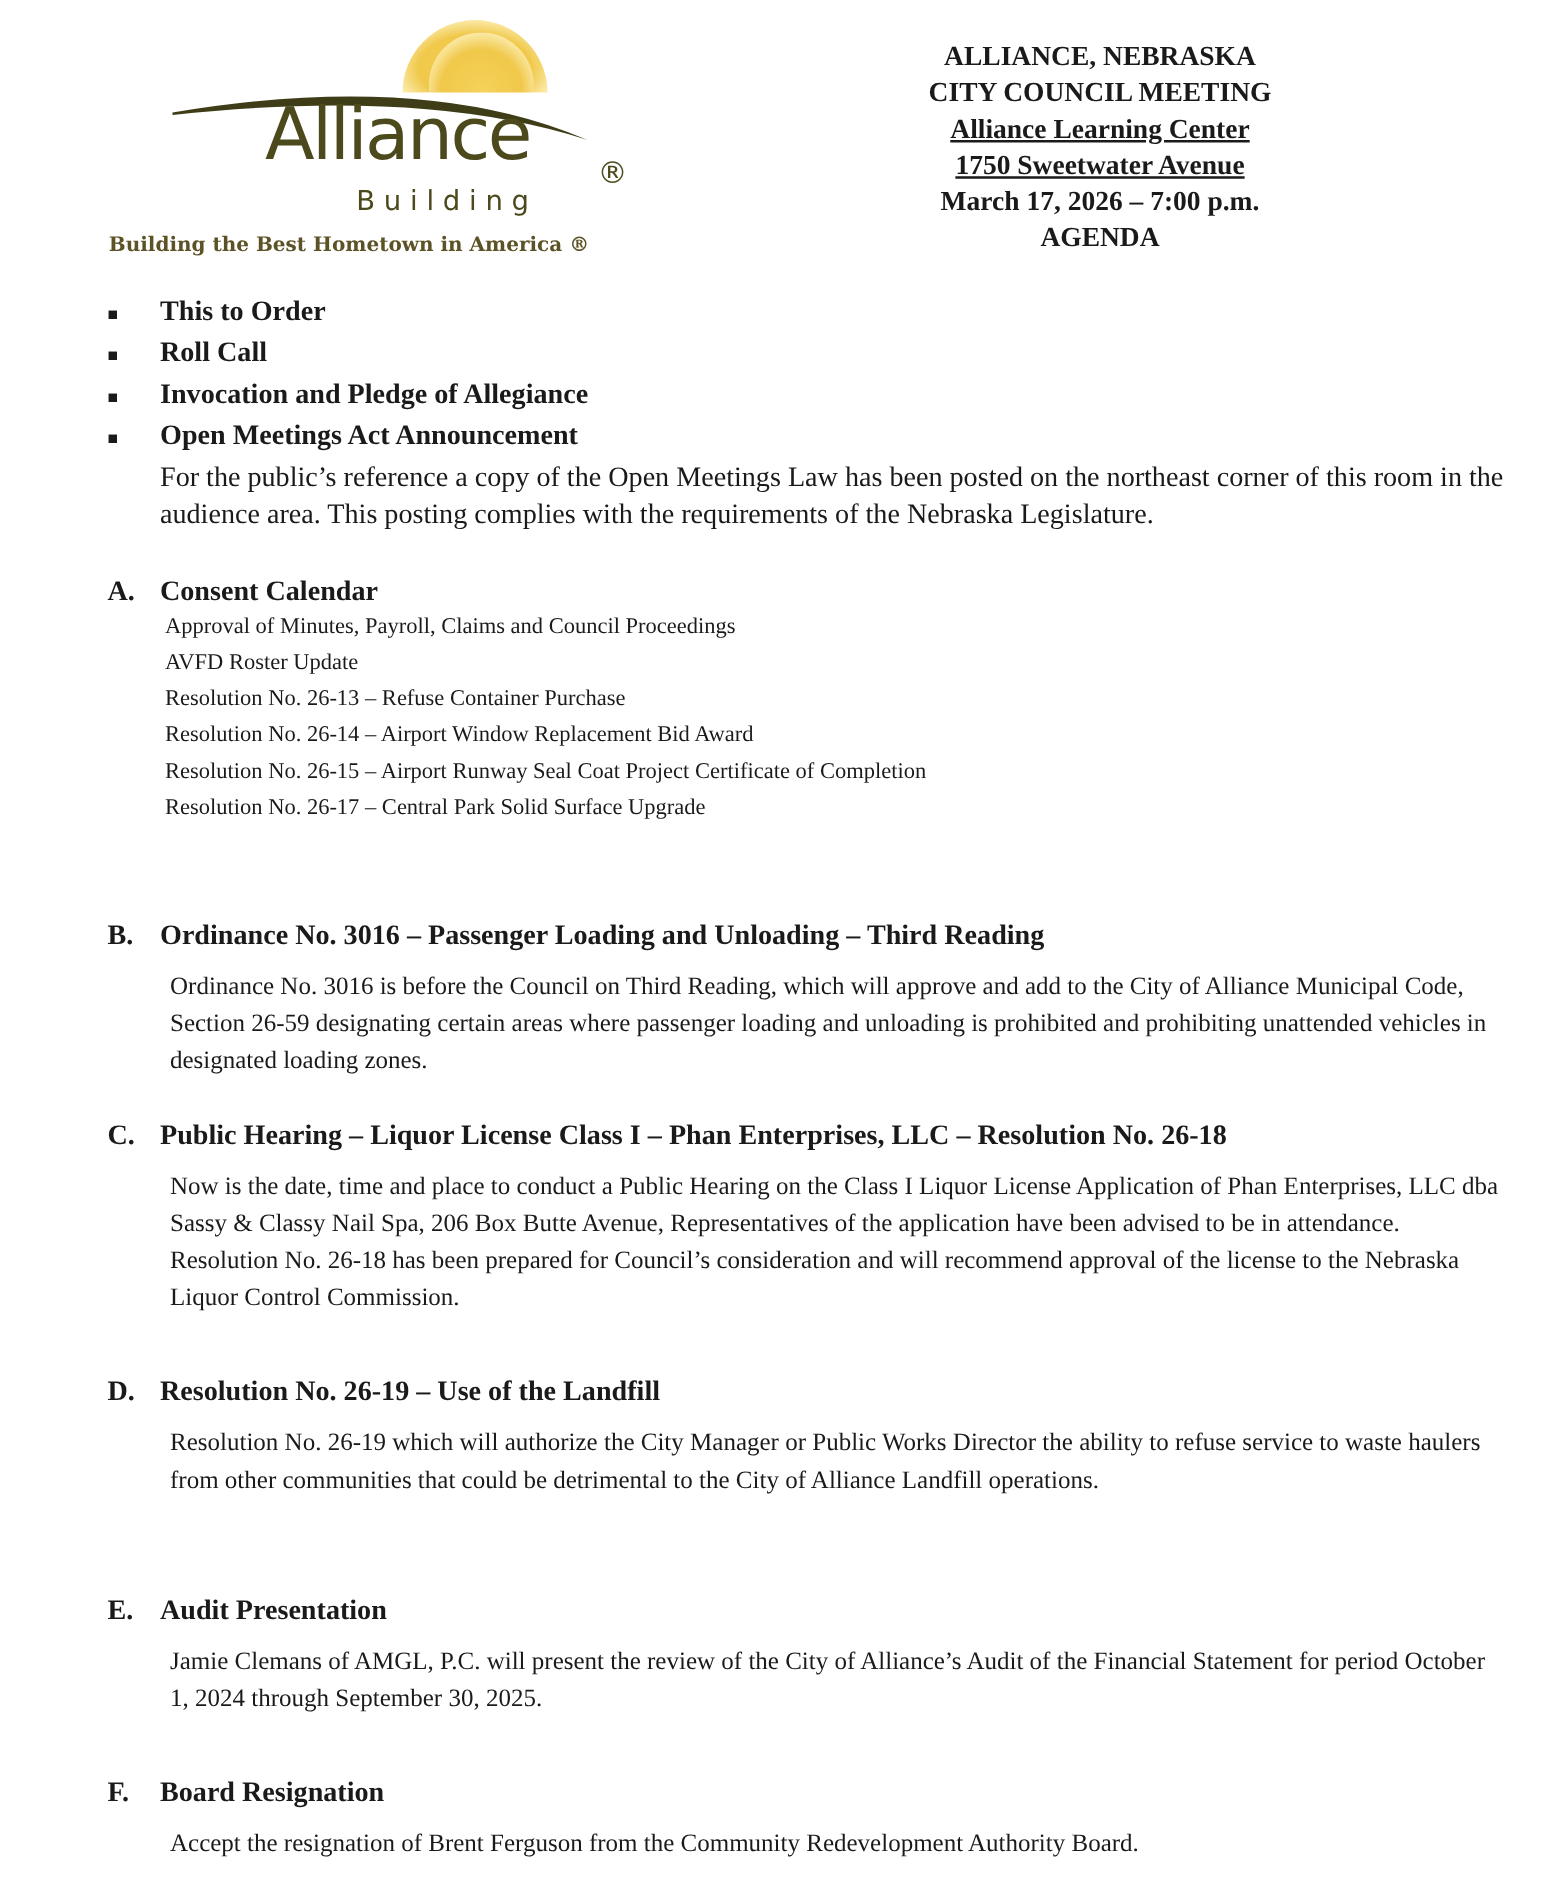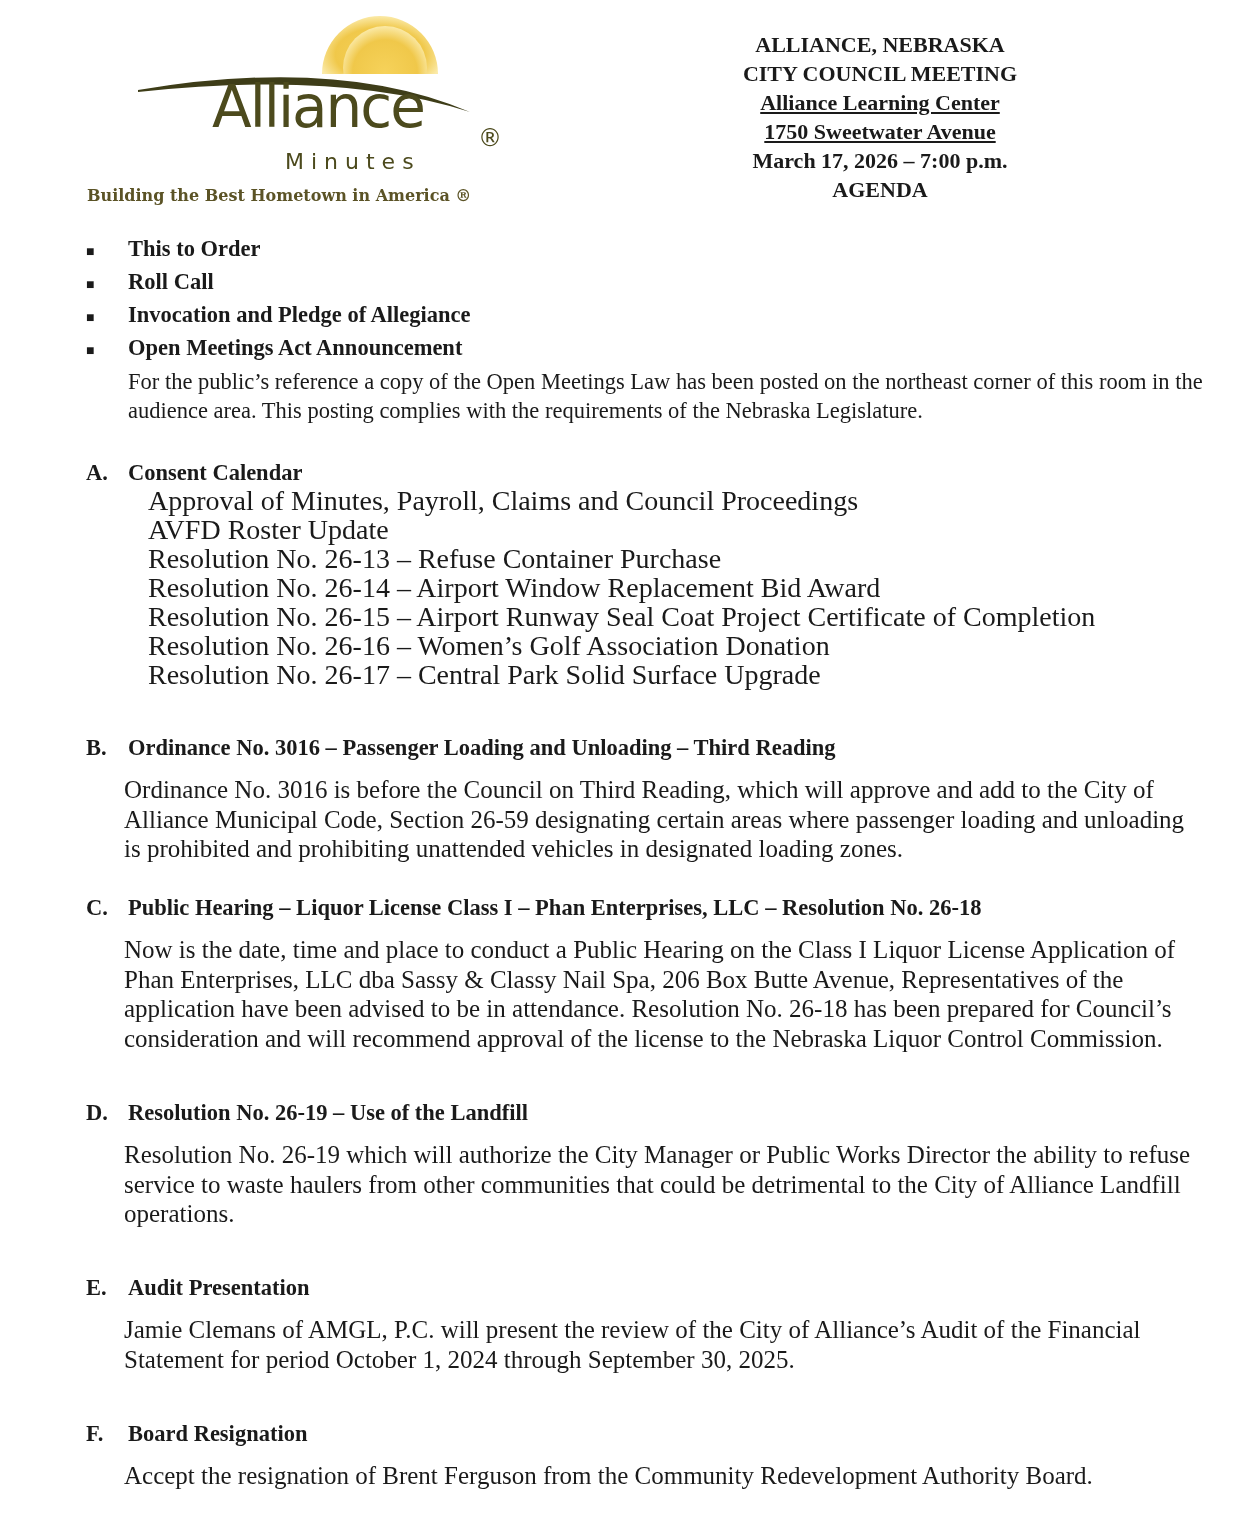--- a/index.html
+++ b/index.html
@@ -42,43 +42,43 @@
   .bullet-label { font-weight: bold; font-size: 22.5px; }
   .oma-text {
     margin-left: 42px; font-size: 22.5px; line-height: 28.5px; margin-top: 0;
     width: 1080px;
   }
 
   .section { position: absolute; left: 86px; width: 1120px; }
   .sec-head { display: flex; align-items: baseline; font-weight: bold; font-size: 22.5px; }
   .sec-letter { width: 42px; }
   .sec-title { flex: 1; }
-  .sec-body { margin-left: 38px; font-size: 25px; line-height: 29.5px; }
-  .consent-list { margin-left: 62px; font-size: 28px; line-height: 29px; }
+  .sec-body { margin-left: 50px; font-size: 20px; line-height: 29.5px; }
+  .consent-list { margin-left: 46px; font-size: 18px; line-height: 29px; }
 </style>
 </head>
 <body>
 
 <div class="logo">
   <svg width="520" height="210">
     <defs>
       <radialGradient id="sun" cx="50%" cy="55%" r="55%">
         <stop offset="0%" stop-color="#f6d25a"></stop>
         <stop offset="70%" stop-color="#f0c84a"></stop>
         <stop offset="100%" stop-color="#fbeaa8"></stop>
       </radialGradient>
     </defs>
     <path d="M 282 58 A 58 58 0 0 1 398 58 L 398 70 Q 340 52 282 60 Z" fill="url(#sun)"></path>
     <circle cx="345" cy="52" r="42" fill="url(#sun)" clip-path="inset(0 0 0 0)"></circle>
     <rect x="270" y="58" width="150" height="50" fill="#ffffff"></rect>
     <path d="M 98 74 Q 300 40 430 96 Q 300 54 98 76 Z" fill="#3e3d18"></path>
   </svg>
   <div class="logo-word">Alliance</div>
   <div class="logo-reg">®</div>
-  <div class="logo-sub">Minutes</div>
+  <div class="logo-sub">Building</div>
   <div class="logo-tag">Building the Best Hometown in America ®</div>
 </div>
 
 <div class="header-block">
   <div>ALLIANCE, NEBRASKA</div>
   <div>CITY COUNCIL MEETING</div>
   <div class="u">Alliance Learning Center</div>
   <div class="u">1750 Sweetwater Avenue</div>
   <div>March 17, 2026 – 7:00 p.m.</div>
   <div>AGENDA</div>
@@ -108,21 +108,20 @@
   <div class="sec-head">
     <span class="sec-letter">A.</span>
     <span class="sec-title">Consent Calendar</span>
   </div>
   <div class="consent-list">
     <div>Approval of Minutes, Payroll, Claims and Council Proceedings</div>
     <div>AVFD Roster Update</div>
     <div>Resolution No. 26-13 – Refuse Container Purchase</div>
     <div>Resolution No. 26-14 – Airport Window Replacement Bid Award</div>
     <div>Resolution No. 26-15 – Airport Runway Seal Coat Project Certificate of Completion</div>
-    <div>Resolution No. 26-16 – Women’s Golf Association Donation</div>
     <div>Resolution No. 26-17 – Central Park Solid Surface Upgrade</div>
   </div>
 </div>
 
 <div class="section" style="top:735px;">
   <div class="sec-head">
     <span class="sec-letter">B.</span>
     <span class="sec-title">Ordinance No. 3016 – Passenger Loading and Unloading – Third Reading</span>
   </div>
   <div class="sec-body" style="margin-top:14px;">Ordinance No. 3016 is before the Council on Third Reading, which will approve and add to the City of Alliance Municipal Code, Section 26-59 designating certain areas where passenger loading and unloading is prohibited and prohibiting unattended vehicles in designated loading zones.</div>

